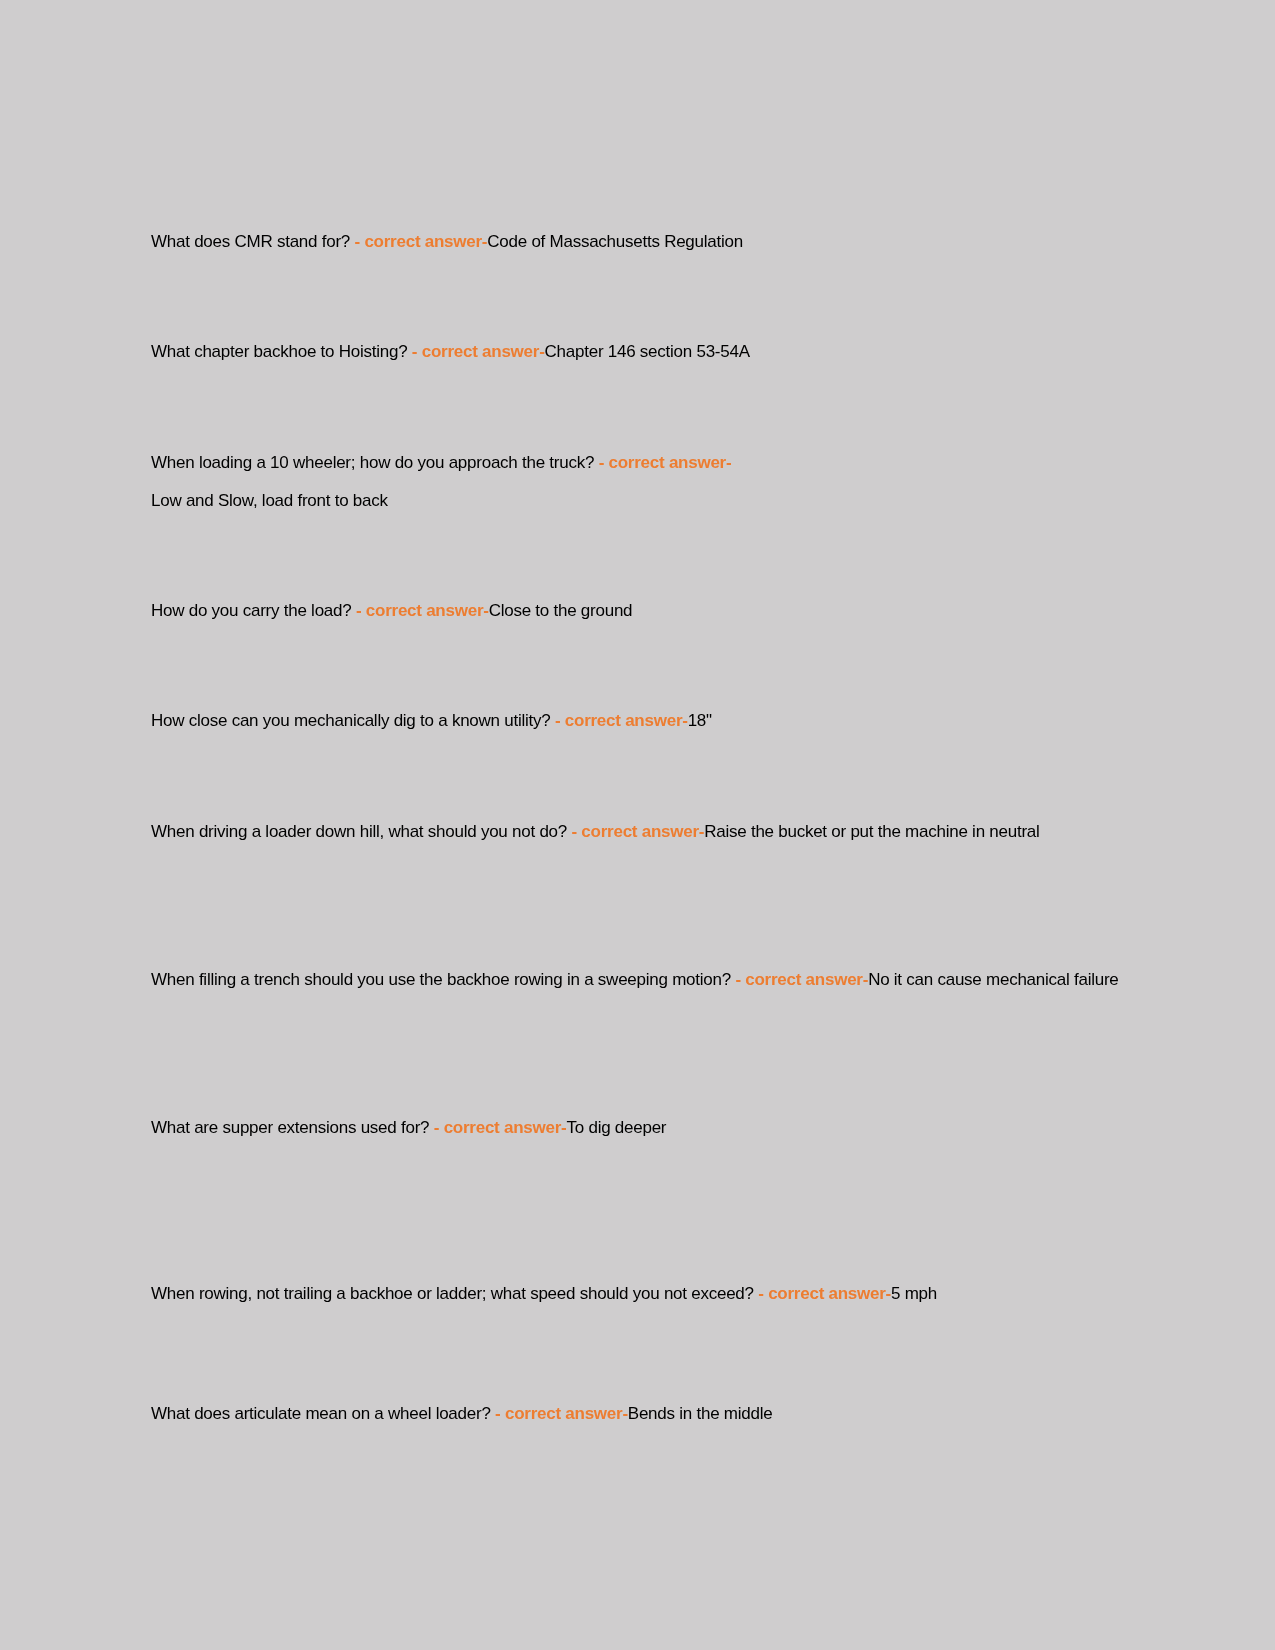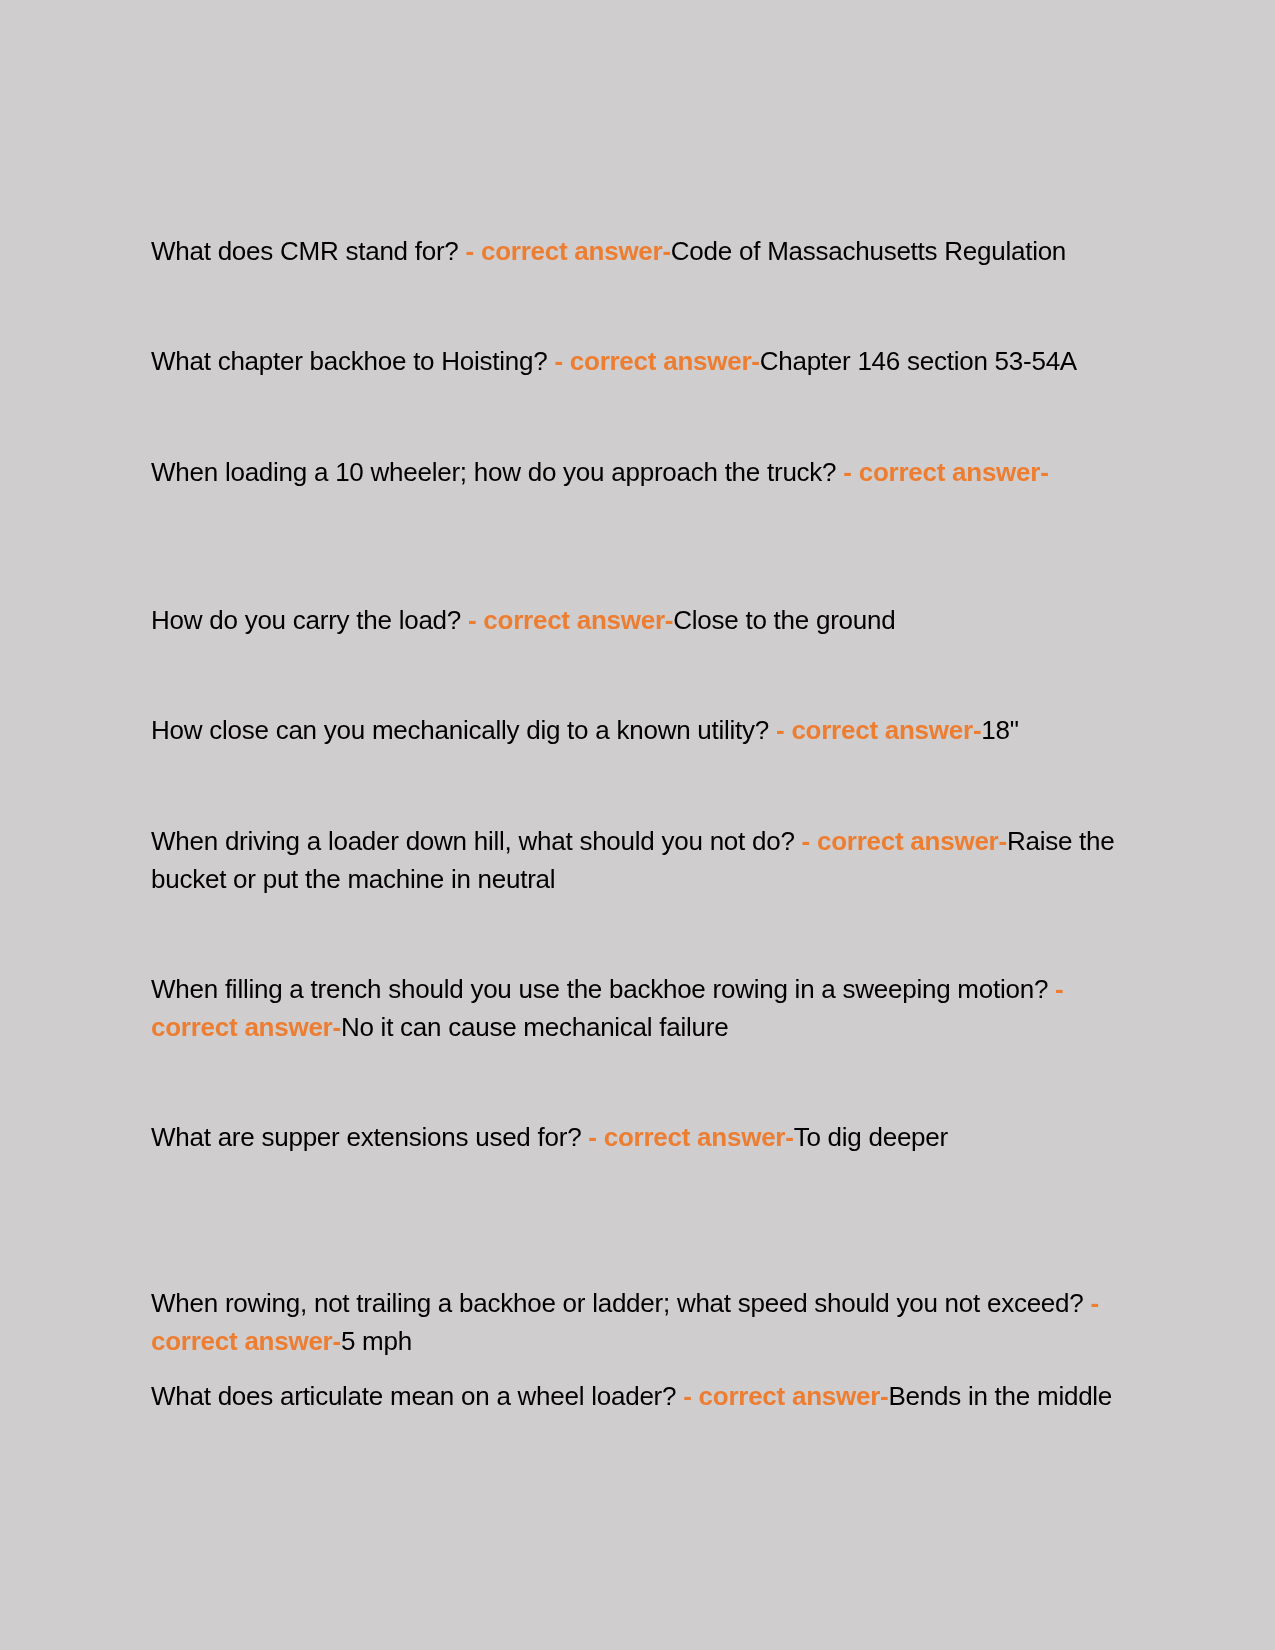--- a/index.html
+++ b/index.html
@@ -7,41 +7,41 @@
     width: 1275px; height: 1650px;
     background: #cfcdce;
     font-family: "Liberation Sans", "DejaVu Sans", sans-serif;
     color: #000;
     position: relative;
     overflow: hidden;
   }
   .page { position: absolute; left: 151px; top: 206px; width: 985px; }
   .qa {
     position: absolute; left: 0; width: 985px;
-    font-size: 26px; line-height: 38px;
+    font-size: 17px; line-height: 38px;
     letter-spacing: -0.25px;
   }
   .ans-label { color: #ed7d31; font-weight: bold; }
 </style>
 </head>
 <body>
 
 <div class="page">
   <p class="qa" style="top:0px"><span>What does CMR stand for? </span><span class="ans-label">- correct answer-</span><span>Code of Massachusetts Regulation</span></p>
 
   <p class="qa" style="top:110px"><span>What chapter backhoe to Hoisting? </span><span class="ans-label">- correct answer-</span><span>Chapter 146 section 53-54A</span></p>
 
-  <p class="qa" style="top:221px"><span>When loading a 10 wheeler; how do you approach the truck? </span><span class="ans-label">- correct answer-</span><br></p>
+  <p class="qa" style="top:221px"><span>When loading a 10 wheeler; how do you approach the truck? </span><span class="ans-label">- correct answer-</span><br><span>Low and Slow, load front to back</span></p>
 
   <p class="qa" style="top:369px"><span>How do you carry the load? </span><span class="ans-label">- correct answer-</span><span>Close to the ground</span></p>
 
   <p class="qa" style="top:479px"><span>How close can you mechanically dig to a known utility? </span><span class="ans-label">- correct answer-</span><span>18"</span></p>
 
   <p class="qa" style="top:590px"><span>When driving a loader down hill, what should you not do? </span><span class="ans-label">- correct answer-</span><span>Raise the bucket or put the machine in neutral</span></p>
 
   <p class="qa" style="top:738px"><span>When filling a trench should you use the backhoe rowing in a sweeping motion? </span><span class="ans-label">- correct answer-</span><span>No it can cause mechanical failure</span></p>
 
   <p class="qa" style="top:886px"><span>What are supper extensions used for? </span><span class="ans-label">- correct answer-</span><span>To dig deeper</span></p>
 
   <p class="qa" style="top:1052px"><span>When rowing, not trailing a backhoe or ladder; what speed should you not exceed? </span><span class="ans-label">- correct answer-</span><span>5 mph</span></p>
 
-  <p class="qa" style="top:1145px"><span>What does articulate mean on a wheel loader? </span><span class="ans-label">- correct answer-</span><span>Bends in the middle</span></p>
+  <p class="qa" style="top:1172px"><span>What does articulate mean on a wheel loader? </span><span class="ans-label">- correct answer-</span><span>Bends in the middle</span></p>
 </div>
 
 </body></html>

